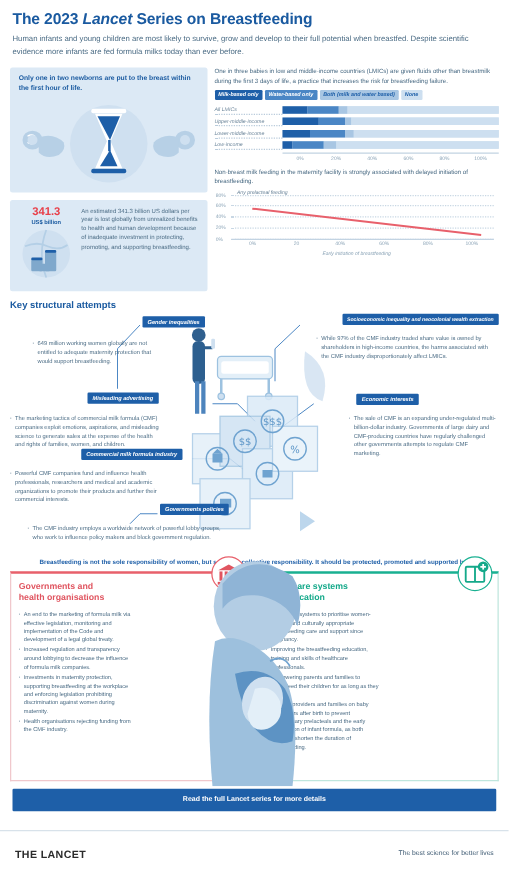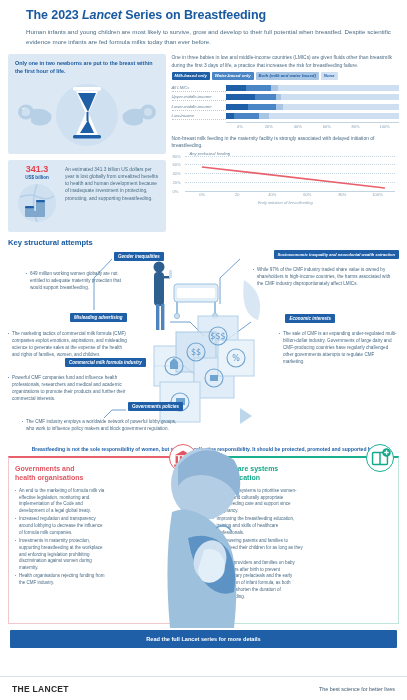--- a/index.html
+++ b/index.html
@@ -7,21 +7,21 @@
     width: 407px; height: 700px;
     background: #ffffff;
     font-family: "Liberation Sans", sans-serif;
     color: #5a7a93;
     overflow: hidden;
     position: relative;
   }
   .page { width: 407px; height: 700px; position: relative; background:#fff; }
 
   
-  .header { padding: 8px 10px 4px 26px; }
+  .header { padding: 8px 10px 4px 10px; }
   .title {
     font-size: 12.5px; font-weight: bold; color: #1a5aa0;
     letter-spacing: -0.1px; line-height: 1.2;
   }
   .title .ital { font-style: italic; }
   .subtitle {
     font-size: 6.2px; color: #4e7siz; color:#567; line-height: 1.55;
     margin-top: 4px; color:#4a6b84;
   }
 
@@ -142,21 +142,21 @@
     width:112px; height:186px; z-index:5; pointer-events:none;
   }
 
   .cta {
     margin:6px 10px 0 10px; background:#1e5fa8; color:#fff;
     text-align:center; font-size:5.6px; font-weight:bold;
     padding:6px 0; border-radius:1px;
   }
 
   .footer {
-    position:absolute; left:0; right:0; bottom:0; height:24px;
+    position:absolute; left:0; right:0; bottom:0; height:36px;
     border-top:0.8px solid #d8e2ea; display:flex; align-items:center;
     justify-content:space-between; padding:0 12px;
   }
   .brand { font-size:8.5px; font-weight:bold; color:#2b2b2b; letter-spacing:0.3px; }
   .tagline { font-size:5.4px; color:#3d5a72; }
 </style>
 </head>
 <body>
 
 <div class="page">

